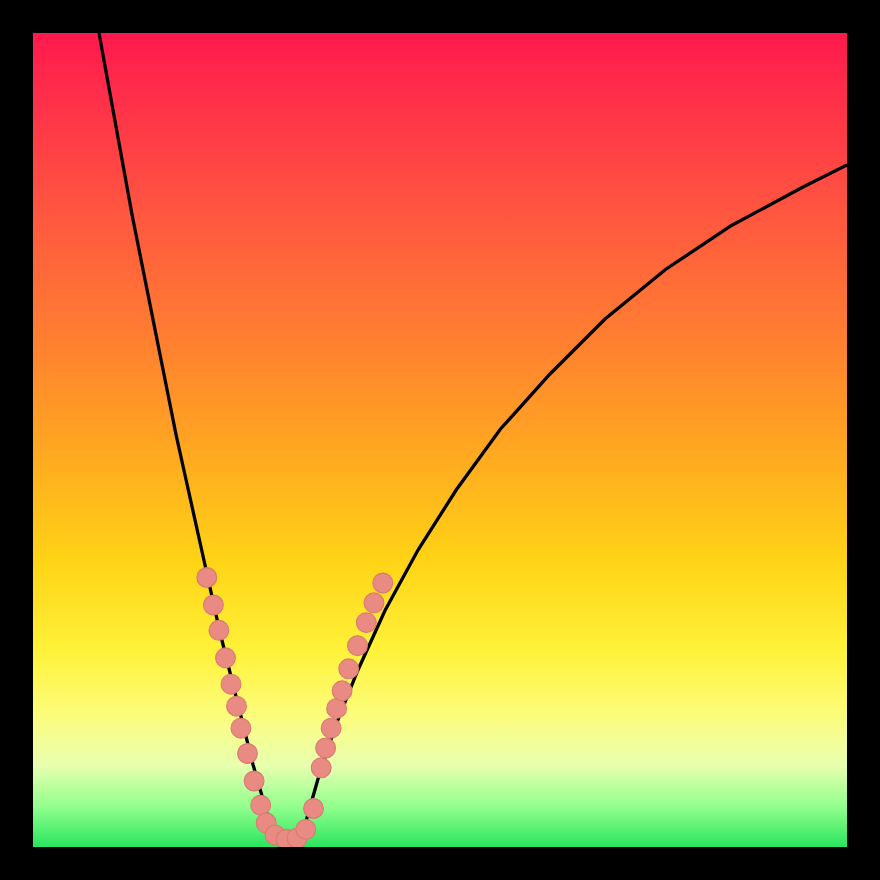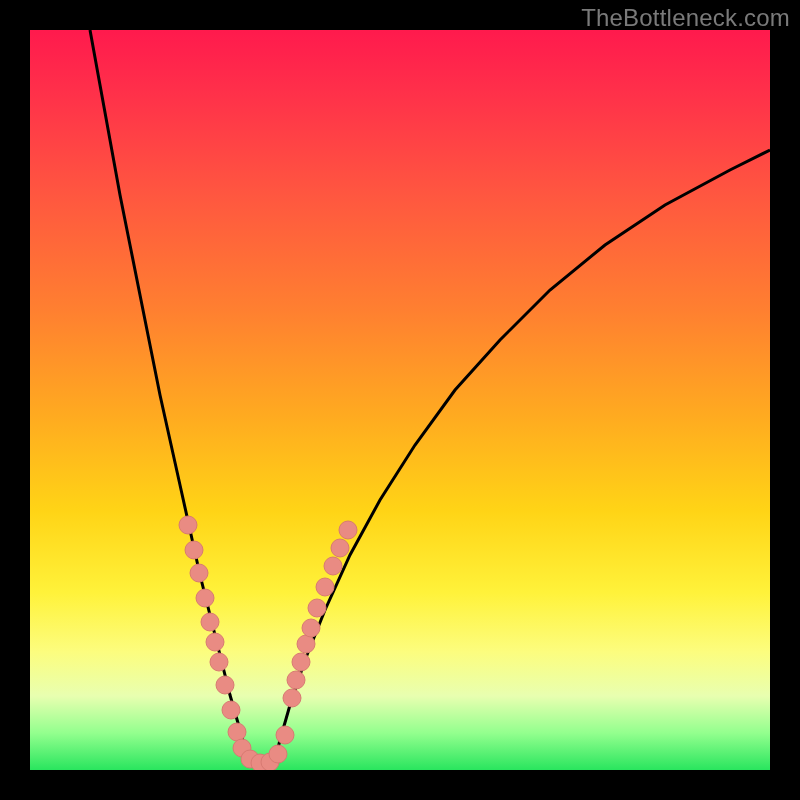--- a/index.html
+++ b/index.html
@@ -89,14 +89,13 @@
           <circle cx="276" cy="614" r="9" fill="#e98b83" stroke="#d87a72" stroke-width="1"></circle>
           <circle cx="281" cy="598" r="9" fill="#e98b83" stroke="#d87a72" stroke-width="1"></circle>
           <circle cx="287" cy="578" r="9" fill="#e98b83" stroke="#d87a72" stroke-width="1"></circle>
           <circle cx="295" cy="557" r="9" fill="#e98b83" stroke="#d87a72" stroke-width="1"></circle>
           <circle cx="303" cy="536" r="9" fill="#e98b83" stroke="#d87a72" stroke-width="1"></circle>
           <circle cx="310" cy="518" r="9" fill="#e98b83" stroke="#d87a72" stroke-width="1"></circle>
           <circle cx="318" cy="500" r="9" fill="#e98b83" stroke="#d87a72" stroke-width="1"></circle>
         </g>
     </svg>
   </div>
-  <div class="watermark">TheBottleneck.com</div>
 </div>
 
 </body></html>

